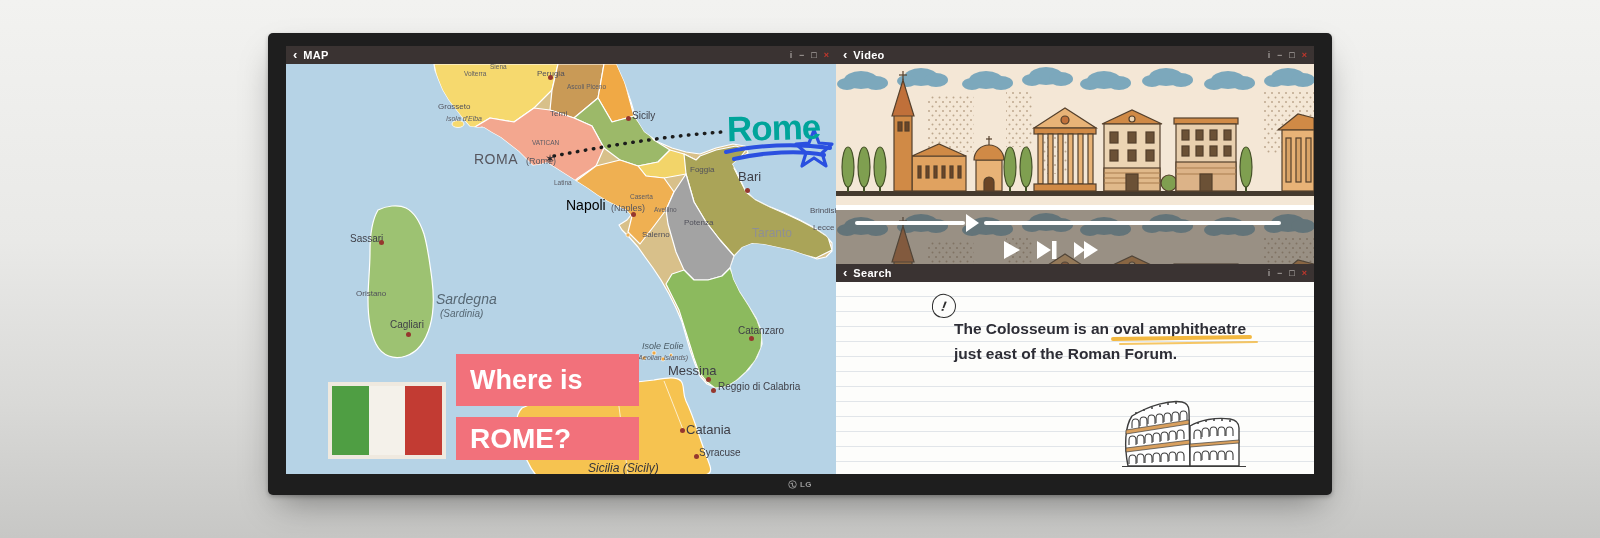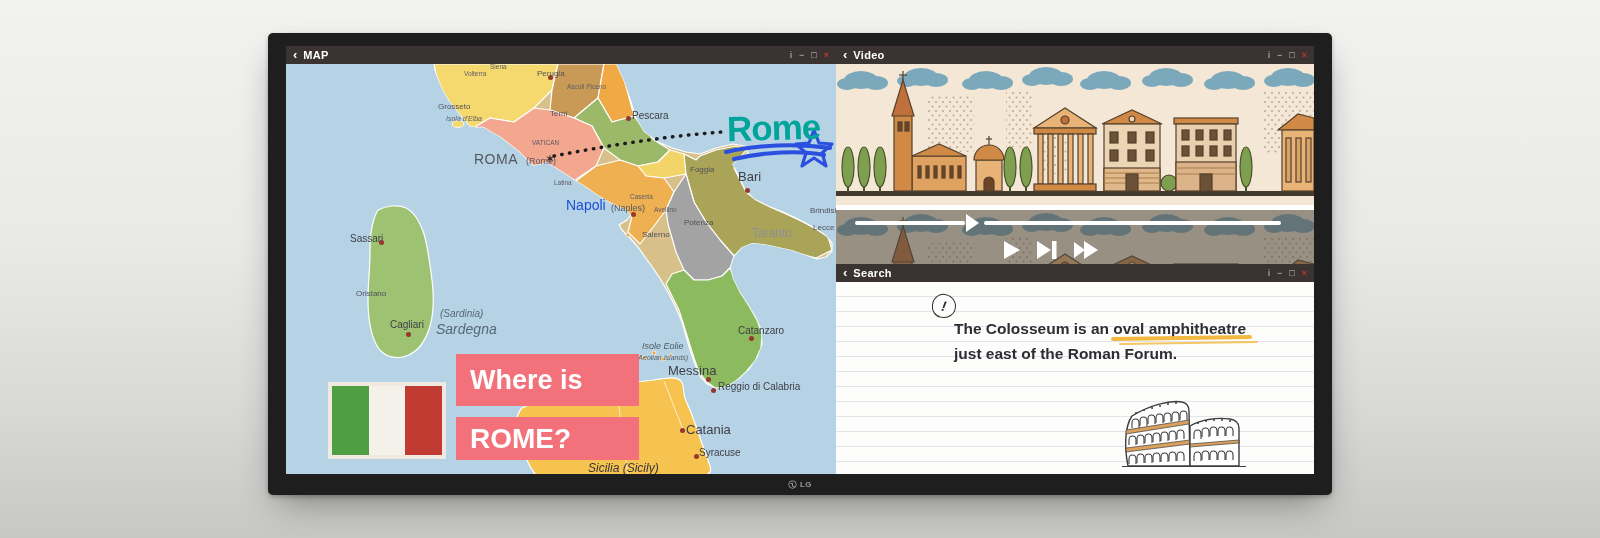--- a/index.html
+++ b/index.html
@@ -25,29 +25,29 @@
   .titlebar .wtitle{font-size:11px;font-weight:bold;letter-spacing:.3px;}
   .controls{margin-left:auto;display:flex;align-items:center;gap:7px;}
   .ctrl{font-size:9px;color:#cfcac6;line-height:10px;cursor:default;}
   .ctrl.close{color:#c3372c;font-weight:bold;}
 
   
   .map-body{position:relative;flex:1;background:#b6d3e6;overflow:hidden;}
   .map-body svg{position:absolute;left:0;top:0;}
   .ml{position:absolute;white-space:nowrap;line-height:1;}
   .roma{font-size:14px;color:#56565e;letter-spacing:.5px;}
-  .napoli{font-size:14px;color:#1d4ed8;}
+  .napoli{font-size:14px;color:#000000;}
   .sub{font-size:9px;color:#56565e;}
   .city{font-size:10px;color:#3e3e46;}
   .city13{font-size:13px;color:#3e3e46;}
   .sm{font-size:8px;color:#50505a;}
   .tiny{font-size:6.5px;color:#5c5c64;}
   .tinyit{font-size:7px;font-style:italic;color:#5c5c64;}
   .gulf{font-size:12px;color:#8e8f95;}
-  .region{font-size:14px;font-style:italic;color:#57687489;color:#576874;margin-top:30px;}
+  .region{font-size:14px;font-style:italic;color:#57687489;color:#576874;}
   .regionsub{font-size:10px;font-style:italic;color:#576874;}
   .regionit{font-size:9px;font-style:italic;color:#4c5c66;}
   .sicilia{font-size:12px;font-style:italic;color:#35353c;}
   .mk-dot{position:absolute;width:5px;height:5px;border-radius:50%;background:#96372e;}
   .mk-star{position:absolute;font-size:12px;color:#26262c;line-height:1;}
   .rome-ink{position:absolute;left:441px;top:44px;font-size:35px;font-weight:bold;color:#00a49a;transform:rotate(-1.5deg);letter-spacing:-1px;}
   .qbox{position:absolute;left:170px;width:183px;background:#f2717b;color:#fff;font-weight:bold;display:flex;align-items:center;padding-left:14px;}
   .qbox1{top:290px;height:52px;font-size:27px;}
   .qbox2{top:353px;height:43px;font-size:28px;}
   .flag{position:absolute;left:42px;top:318px;width:118px;height:77px;background:#efe9df;padding:4px;display:flex;}
@@ -242,21 +242,21 @@
           <path fill="none" stroke="#2b50e0" stroke-width="3.2" stroke-linejoin="round" d="M528,66 L533,79 L546,80 L536,89 L540,102 L528,94 L516,102 L520,89 L510,80 L523,79 Z"></path>
         </svg>
         <div style="position:absolute;inset:0;">
             <span class="ml tiny" style="left: 204px; top: 0px;">Siena</span>
             <span class="ml tiny" style="left: 178px; top: 7px;">Volterra</span>
             <span class="ml sm" style="left: 251px; top: 6px;">Perugia</span>
             <span class="ml tiny" style="left: 281px; top: 20px;">Ascoli Piceno</span>
             <span class="ml sm" style="left: 152px; top: 39px;">Grosseto</span>
             <span class="ml sm" style="left: 264px; top: 46px;">Terni</span>
             <span class="ml tinyit" style="left: 160px; top: 51px;">Isola d'Elba</span>
-            <span class="ml city" style="left: 346px; top: 47px;">Pescara</span>
+            <span class="ml city" style="left: 346px; top: 47px;">Sicily</span>
             <span class="ml tiny" style="left: 246px; top: 76px;">VATICAN</span>
             <span class="ml roma" style="left: 188px; top: 88px;">ROMA</span>
             <span class="ml sub" style="left: 240px; top: 93px;">(Rome)</span>
             <span class="ml sm" style="left: 404px; top: 102px;">Foggia</span>
             <span class="ml city13" style="left: 452px; top: 106px;">Bari</span>
             <span class="ml tiny" style="left: 268px; top: 116px;">Latina</span>
             <span class="ml tiny" style="left: 344px; top: 130px;">Caserta</span>
             <span class="ml napoli" style="left: 280px; top: 134px;">Napoli</span>
             <span class="ml sub" style="left: 325px; top: 140px;">(Naples)</span>
             <span class="ml sm" style="left: 512px; top: 143px; padding-left: 12px;">Brindisi</span>

